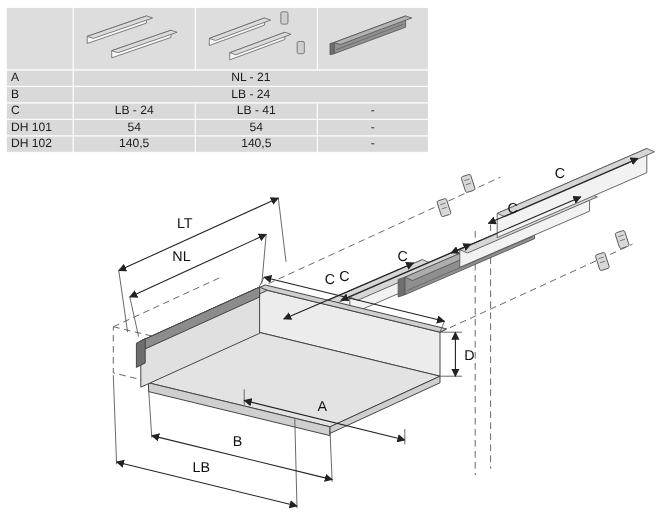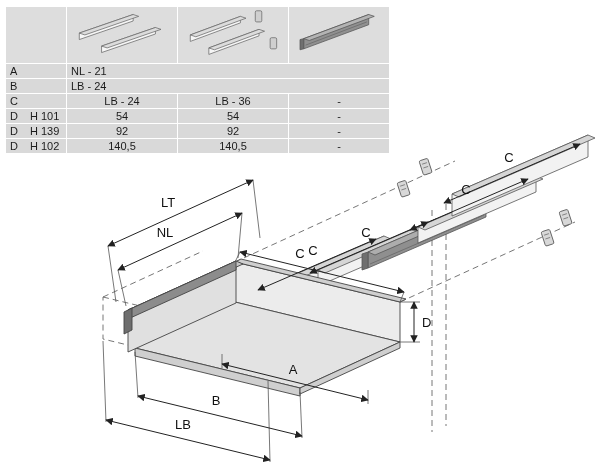--- a/index.html
+++ b/index.html
@@ -5,22 +5,22 @@
   html,body{margin:0;padding:0;background:#fff;}
   .screen{position:relative;width:600px;height:475px;background:#ffffff;overflow:hidden;
           font-family:"Liberation Sans",sans-serif;}
   .spec-table{position:absolute;left:5px;top:6px;border-collapse:collapse;z-index:2;}
   .spec-table td,.spec-table th{background:#d9d9d9;border:1px solid #ffffff;
           font:11px "Liberation Sans",sans-serif;color:#1c1c1c;height:14px;padding:0 4px;}
   .spec-table th{height:56px;background:#dddddd;vertical-align:middle;text-align:center;}
   .lbl{width:52px;text-align:left;padding-left:6px;}
   .c1,.c2{width:102px;text-align:center;}
   .c3{width:92px;text-align:center;}
-  .span-val{}
-  .sub{margin-left:12px;}
+  .span-val{text-align:center;}
+  .sub{}
   .diagram{position:absolute;left:0;top:0;z-index:1;}
   .dim{stroke:#222;stroke-width:1;fill:none;}
   .ext{stroke:#555;stroke-width:0.8;fill:none;}
   .dash{stroke:#666;stroke-width:0.9;fill:none;stroke-dasharray:6 4;}
   .edge{stroke:#444;stroke-width:0.9;}
   .edge2{stroke:#555;stroke-width:0.8;}
   .dimlbl{font:13px "Liberation Sans",sans-serif;fill:#111;text-anchor:middle;}
   .dimlbl.start{text-anchor:start;}
 </style>
 </head>
@@ -65,33 +65,27 @@
         <td class="lbl"><span>A</span></td>
         <td class="span-val" colspan="3">NL - 21</td>
       </tr>
       <tr>
         <td class="lbl"><span>B</span></td>
         <td class="span-val" colspan="3">LB - 24</td>
       </tr>
       <tr>
         <td class="lbl"><span>C</span></td>
         <td class="c1">LB - 24</td>
-        <td class="c2">LB - 36</td>
+        <td class="c2">LB - 41</td>
         <td class="c3">-</td>
       </tr>
       <tr>
         <td class="lbl"><span>D</span><span class="sub">H 101</span></td>
         <td class="c1">54</td>
         <td class="c2">54</td>
-        <td class="c3">-</td>
-      </tr>
-      <tr>
-        <td class="lbl"><span>D</span><span class="sub">H 139</span></td>
-        <td class="c1">92</td>
-        <td class="c2">92</td>
         <td class="c3">-</td>
       </tr>
       <tr>
         <td class="lbl"><span>D</span><span class="sub">H 102</span></td>
         <td class="c1">140,5</td>
         <td class="c2">140,5</td>
         <td class="c3">-</td>
       </tr>
     </tbody>
   </table>

